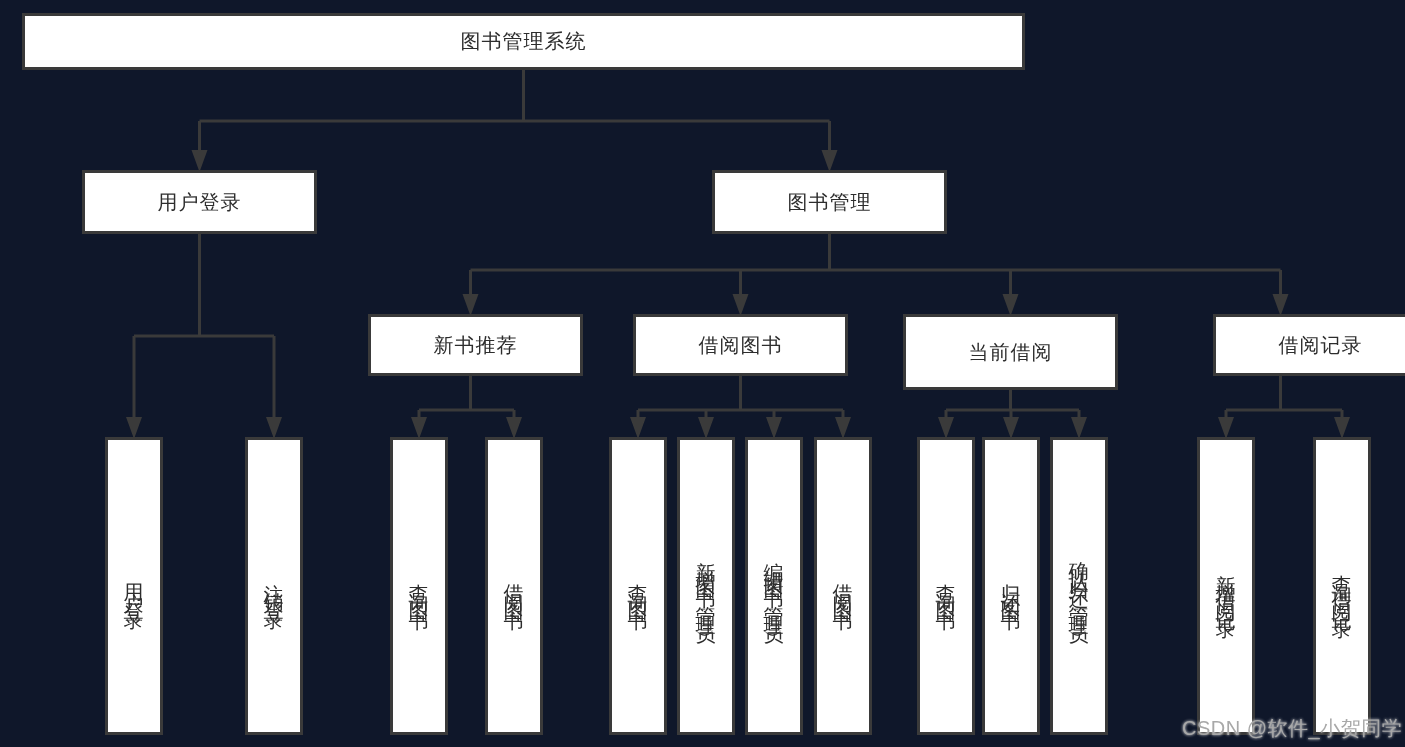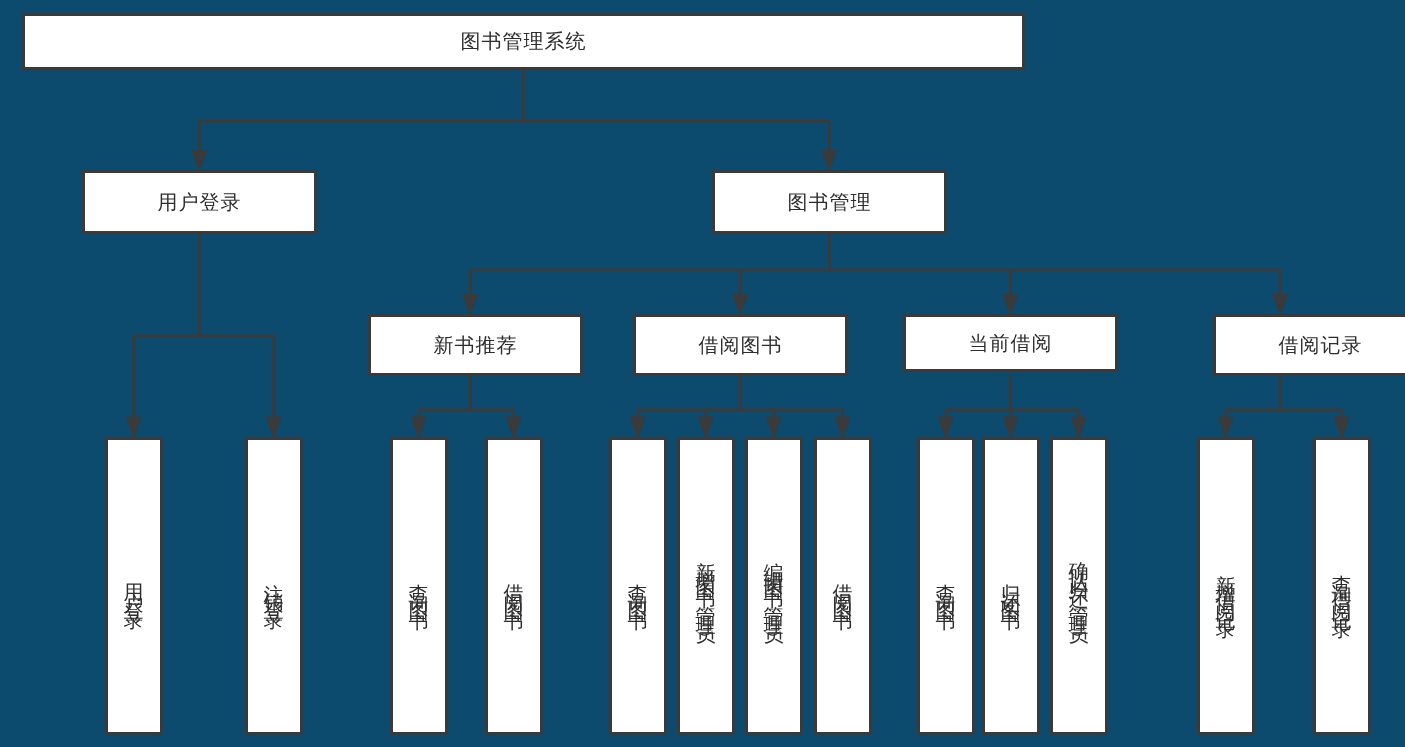--- a/index.html
+++ b/index.html
@@ -6,21 +6,21 @@
     --line:#3a3a3a;
     --text:#2d2d2d;
     --wm:#a8a8a8;
   }
   html,body{margin:0;padding:0;background:#ffffff;}
   body{font-family:"Liberation Sans", sans-serif;}
   .stage{
     position:relative;
     width:1405px;
     height:747px;
-    background:#0c4a6e;
+    background:#0f172a;
     overflow:hidden;
   }
   .connectors{
     position:absolute;
     left:0;top:0;
     width:1405px;height:747px;
     pointer-events:none;
   }
   .box{
     position:absolute;
@@ -125,35 +125,36 @@
       M1342,439 l-8,-22 h16 Z"></path>
   </svg>
 
   <div class="box" style="left:22px;top:13px;width:1003px;height:57px;">图书管理系统</div>
 
   <div class="box" style="left:82px;top:170px;width:235px;height:64px;">用户登录</div>
   <div class="box" style="left:712px;top:170px;width:235px;height:64px;">图书管理</div>
 
   <div class="box" style="left:368px;top:314px;width:215px;height:62px;">新书推荐</div>
   <div class="box" style="left:633px;top:314px;width:215px;height:62px;">借阅图书</div>
-  <div class="box" style="left:903px;top:314px;width:215px;height:58px;">当前借阅</div>
+  <div class="box" style="left:903px;top:314px;width:215px;height:76px;">当前借阅</div>
   <div class="box" style="left:1173px;top:314px;width:215px;height:62px;margin-left:40px;">借阅记录</div>
 
   <div class="vbox" style="left:105px;top:437px;width:58px;height:298px;">用户登录</div>
   <div class="vbox" style="left:245px;top:437px;width:58px;height:298px;">注销登录</div>
 
   <div class="vbox" style="left:390px;top:437px;width:58px;height:298px;">查询图书</div>
   <div class="vbox" style="left:485px;top:437px;width:58px;height:298px;">借阅图书</div>
 
   <div class="vbox" style="left:609px;top:437px;width:58px;height:298px;">查询图书</div>
   <div class="vbox" style="left:677px;top:437px;width:58px;height:298px;">新增图书（管理员）</div>
   <div class="vbox" style="left:745px;top:437px;width:58px;height:298px;">编辑图书（管理员）</div>
   <div class="vbox" style="left:814px;top:437px;width:58px;height:298px;">借阅图书</div>
 
   <div class="vbox" style="left:917px;top:437px;width:58px;height:298px;">查询图书</div>
   <div class="vbox" style="left:982px;top:437px;width:58px;height:298px;">归还图书</div>
   <div class="vbox" style="left:1050px;top:437px;width:58px;height:298px;">确认归还（管理员）</div>
 
   <div class="vbox" style="left:1197px;top:437px;width:58px;height:298px;">新增借阅记录</div>
   <div class="vbox" style="left:1313px;top:437px;width:58px;height:298px;">查询借阅记录</div>
 
+  <div class="watermark">CSDN @软件_小贺同学</div>
 
 </div>
 
 </body></html>

